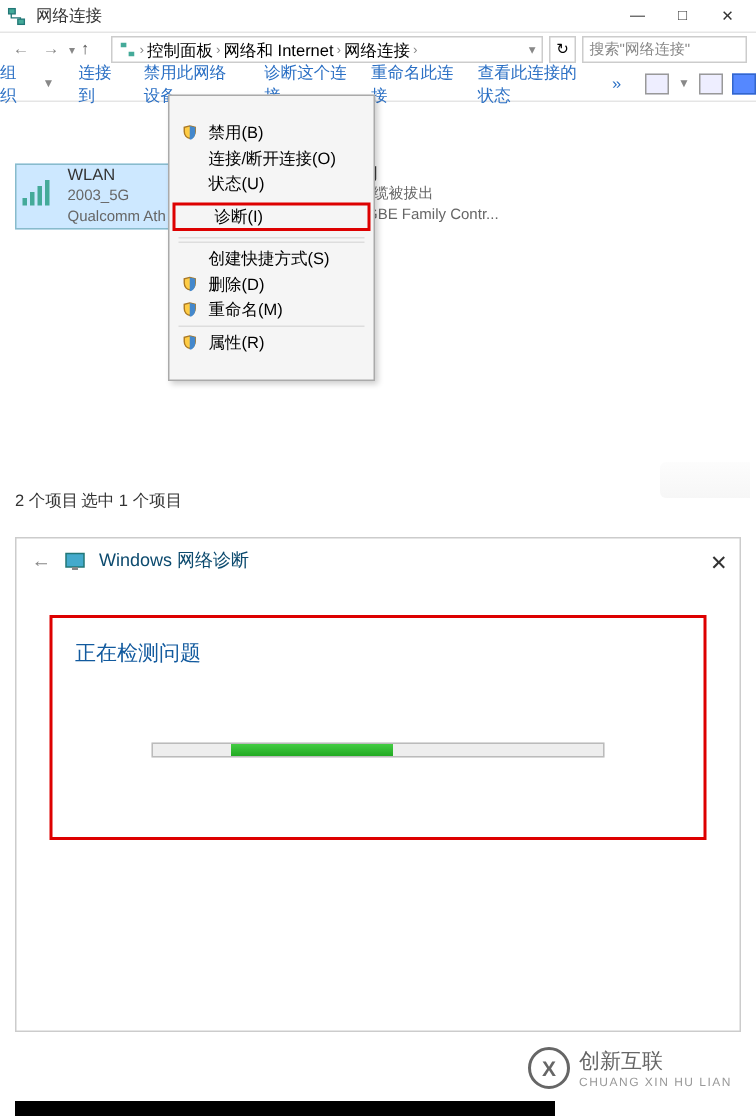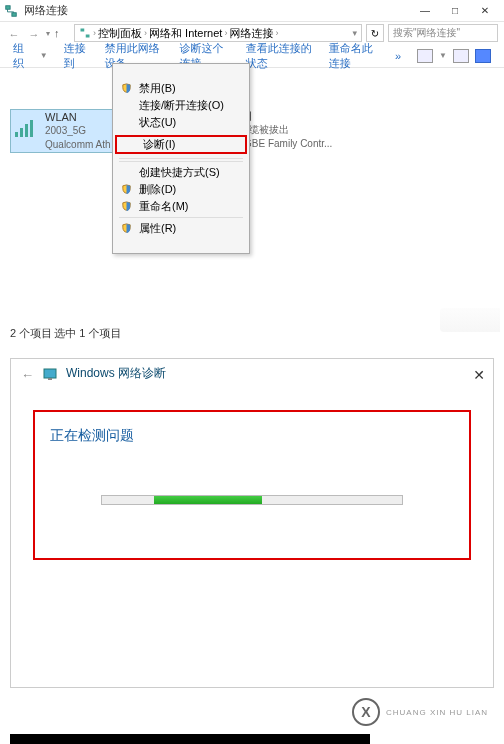--- a/index.html
+++ b/index.html
@@ -17,21 +17,21 @@
     .nav-arrow { width: 16px; height: 16px; display: flex; align-items: center; justify-content: center; color: #888; font-size: 11px; }
     .nav-dropdown { font-size: 8px; color: #888; }
     .up-arrow { width: 16px; color: #555; font-size: 11px; }
     .breadcrumb { flex: 1; border: 1px solid #ccc; height: 18px; display: flex; align-items: center; padding: 0 4px; font-size: 11px; gap: 2px; }
     .breadcrumb-icon { width: 12px; height: 12px; }
     .breadcrumb-sep { color: #888; font-size: 9px; }
     .refresh { width: 18px; border: 1px solid #ccc; height: 18px; display: flex; align-items: center; justify-content: center; font-size: 10px; }
     .searchbox { width: 110px; border: 1px solid #ccc; height: 18px; display: flex; align-items: center; padding: 0 4px; font-size: 10px; color: #888; gap: 4px; }
     
     
-    .toolbar { height: 24px; display: flex; align-items: center; padding: 0 13px; gap: 16px; font-size: 11px; color: #1a5fb4; border-bottom: 1px solid #e5e5e5; }
+    .toolbar { height: 24px; display: flex; align-items: center; padding: 0 0; gap: 16px; font-size: 11px; color: #1a5fb4; border-bottom: 1px solid #e5e5e5; }
     .toolbar-item { color: #2a6fc4; }
     .toolbar-right { margin-left: auto; display: flex; gap: 6px; align-items: center; }
     .toolbar-icon { width: 16px; height: 14px; border: 1px solid #999; background: #eef; }
     
     
     .content { padding: 4px 10px; display: flex; gap: 20px; position: relative; margin-top: 37px; }
     .connection-item { display: flex; gap: 6px; width: 155px; }
     .conn-icon { width: 28px; height: 34px; display: flex; align-items: center; justify-content: center; }
     .conn-info { font-size: 11px; line-height: 14px; }
     .conn-name { color: #333; }
@@ -113,22 +113,22 @@
     <span>搜索"网络连接"</span>
   </div>
 </div>
 
 <div class="toolbar">
   <span class="toolbar-item" style="margin-right:-6px">组织</span>
   <span style="font-size:8px;color:#888">▼</span>
   <span class="toolbar-item">连接到</span>
   <span class="toolbar-item">禁用此网络设备</span>
   <span class="toolbar-item">诊断这个连接</span>
+  <span class="toolbar-item">重命名此连接</span>
   <span class="toolbar-item">查看此连接的状态</span>
-  <span class="toolbar-item">重命名此连接</span>
   <span class="toolbar-item">»</span>
   <div class="toolbar-right">
     <div class="toolbar-icon"></div>
     <span style="font-size:8px;color:#888">▼</span>
     <div class="toolbar-icon"></div>
     <div class="toolbar-icon" style="background:#58f;border-color:#36c"></div>
   </div>
 </div>
 
 <div class="content">
@@ -246,17 +246,18 @@
       <div class="progress">
         <div class="progress-fill"></div>
       </div>
     </div>
   </div>
 </div>
 
 <div class="watermark">
   <div class="watermark-logo">X</div>
   <div>
+    <div>创新互联</div>
     <div class="watermark-sub">CHUANG XIN HU LIAN</div>
   </div>
 </div>
 
 <div class="black-strip"></div>
 
 </body></html>

